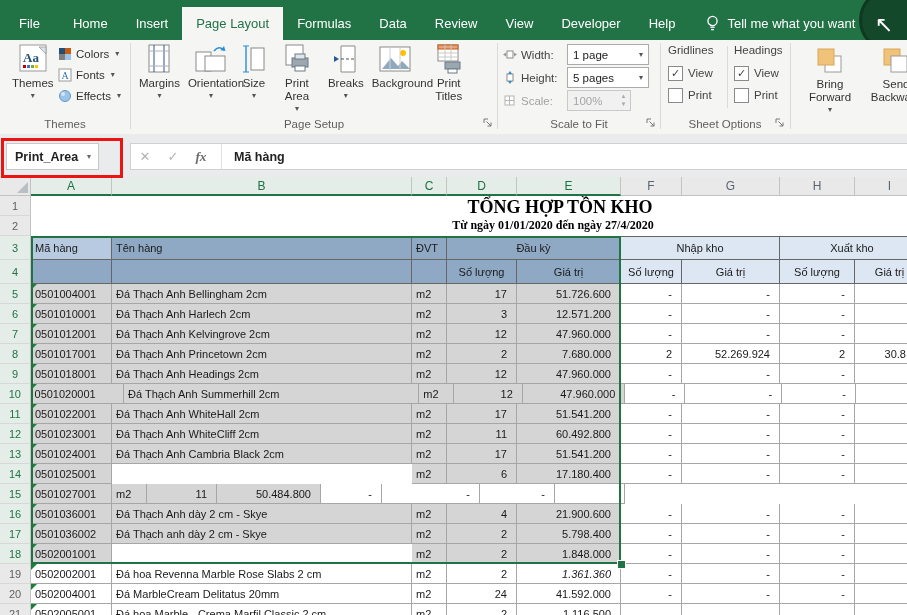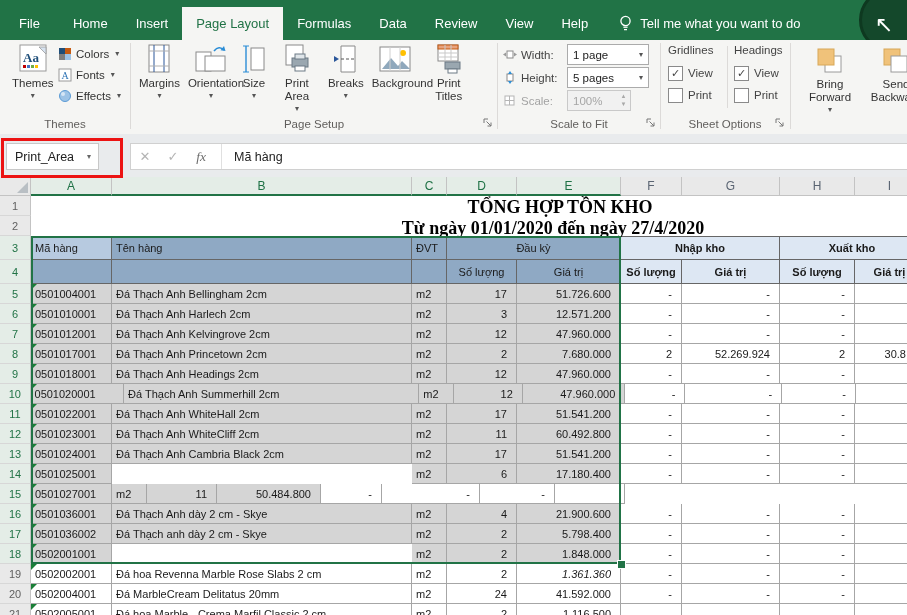--- a/index.html
+++ b/index.html
@@ -43,21 +43,21 @@
   .spin{width:13px;display:flex;flex-direction:column;align-items:center;font-size:6px;color:#a8a8a8;line-height:1.2;}
   
   .so-col{position:absolute;top:4px;font-size:11.5px;color:#444;}
   .so-title{margin-bottom:6px;}
   .checkrow{display:flex;align-items:center;gap:5px;height:22px;}
   .cb{width:13px;height:13px;border:1px solid #8a8a8a;background:#fff;font-size:11px;line-height:12px;
       text-align:center;color:#444;}
   .so-sep{position:absolute;top:6px;width:1px;height:62px;background:#dcdad8;}
   
   .fbar{position:absolute;left:0;top:134px;width:907px;height:43px;background:#e9ebed;
-        border-bottom:2px solid #4d7c0f;}
+        border-bottom:2px solid #4d7c0f;font-weight:bold;}
   .namebox{position:absolute;left:6px;top:9px;width:91px;height:25px;background:#fff;
            border:1px solid #c8c8c8;display:flex;align-items:center;font-size:12.5px;color:#222;}
   .namebox .v{flex:1;padding-left:8px;}
   .namebox .dc{width:18px;text-align:center;font-size:8px;color:#666;}
   .redbox{position:absolute;left:1px;top:4px;width:116px;height:34px;border:3px solid #ec1313;
           pointer-events:none;z-index:5;}
   .fdots{position:absolute;left:121px;top:12px;height:18px;border-left:2px dotted #a2a2a2;}
   .ffield{position:absolute;left:130px;top:9px;width:777px;height:25px;background:#fff;
           border:1px solid #d0d0d0;display:flex;align-items:center;}
   .fbtn{width:28px;text-align:center;font-size:13px;color:#b4b4b4;}
@@ -79,33 +79,33 @@
   .gut{box-sizing:border-box;width:31px;background:#e9e9e9;border-right:1px solid #c3c3c3;
        border-bottom:1px solid #d7d7d7;display:flex;align-items:center;justify-content:center;
        font-size:11px;color:#616161;}
   .gut.sel{background:#e4ede7;color:#217346;}
   .cell{box-sizing:border-box;border-right:1px solid #a6a6a6;border-bottom:1px solid #a6a6a6;
         font-size:11px;color:#1a1a1a;display:flex;align-items:center;overflow:hidden;
         white-space:nowrap;position:relative;background:#fff;}
   .cell.free{border:none;background:#fff;}
   .cell.selgray{background:#d5d5d5;}
   .cell.hdr{background:#8fa9c4;border-color:#666;}
-  .cell.hdr.unsel{background:#dde7f3;font-weight:bold;}
+  .cell.hdr.unsel{background:#dde7f3;}
   .cell.hdr.topdark{border-top:1px solid #666;}
   .cell.activecell{background:#b7cae0;}
   .al{justify-content:flex-start;padding-left:4px;}
   .ac{justify-content:center;}
   .ar{justify-content:flex-end;padding-right:9px;}
   .aredge{justify-content:flex-end;padding-right:18px;}
   .errtri{position:absolute;left:0;top:0;width:0;height:0;
           border-top:6px solid #1a7f37;border-right:6px solid transparent;}
   .titlecell{position:absolute;left:230px;top:20px;width:660px;height:19px;text-align:center;
              font-family:"Liberation Serif","DejaVu Serif",serif;font-weight:bold;font-size:18px;color:#000;}
   .subtitlecell{position:absolute;left:223px;top:41px;width:660px;height:17px;text-align:center;
-             font-family:"Liberation Serif","DejaVu Serif",serif;font-weight:bold;font-size:18px;color:#000;}
+             font-family:"Liberation Serif","DejaVu Serif",serif;font-weight:bold;font-size:12px;color:#000;}
   .selrect{position:absolute;left:31px;top:59px;width:590px;height:328px;
            border:2px solid #217346;box-sizing:border-box;pointer-events:none;}
   .fillhandle{position:absolute;left:617px;top:383px;width:7px;height:7px;background:#217346;
               border:1px solid #fff;box-sizing:content-box;pointer-events:none;}
   svg{display:block;}
 </style>
 </head>
 <body>
 
 <div class="app">
@@ -113,20 +113,21 @@
   <div class="tabs-bar">
     <div style="display:flex;align-items:flex-end;">
         <div class="tab file">File</div>
         <div class="tab">Home</div>
         <div class="tab">Insert</div>
         <div class="tab active">Page Layout</div>
         <div class="tab">Formulas</div>
         <div class="tab">Data</div>
         <div class="tab">Review</div>
         <div class="tab">View</div>
+        <div class="tab">Developer</div>
         <div class="tab">Help</div>
       </div>
     <div class="tellme">
       <span>
         <svg width="15" height="20" viewBox="0 0 15 20">
           <circle cx="7.5" cy="7" r="4.6" fill="none" stroke="#fff" stroke-width="1.3"></circle>
           <line x1="5.4" y1="13.2" x2="9.6" y2="13.2" stroke="#fff" stroke-width="1.3"></line>
           <line x1="6" y1="15.6" x2="9" y2="15.6" stroke="#fff" stroke-width="1.3"></line>
         </svg>
       </span>

